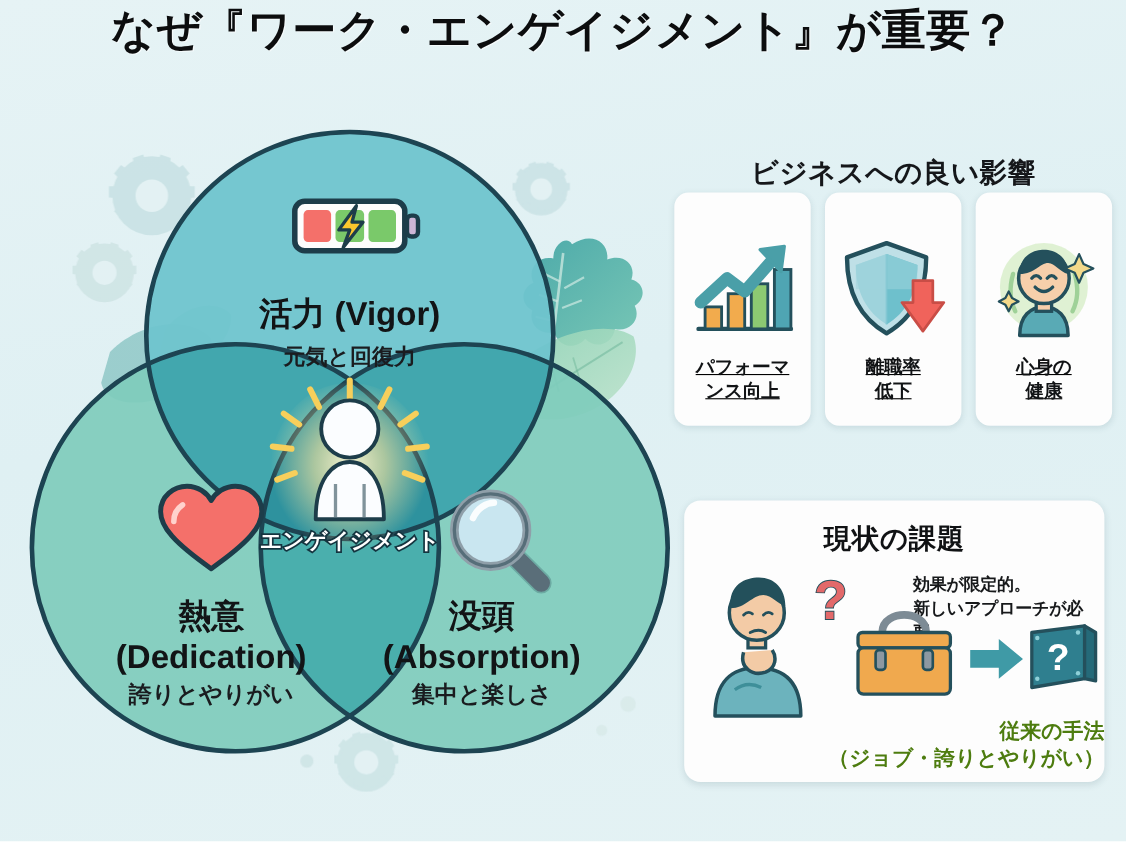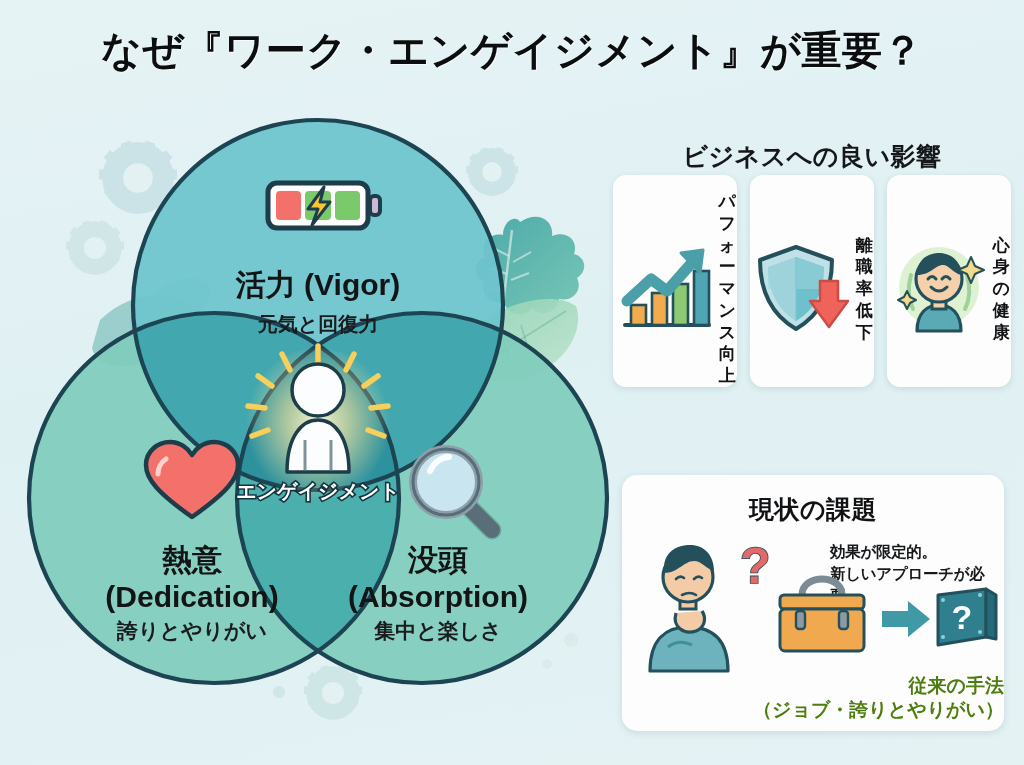--- a/index.html
+++ b/index.html
@@ -9,21 +9,21 @@
   }
   #stage {
     position: relative; width: 1024px; height: 765px;
     background: linear-gradient(170deg, #e6f3f5 0%, #dff0f3 45%, #e4f2f4 100%);
     overflow: hidden;
   }
 
   
   #title-bar {
     position: absolute; left: 0; top: 0; width: 1024px; height: 100px;
-    display: flex; align-items: center; justify-content: center;
+    display: flex; justify-content: center;
   }
   #page-title {
     font-size: 40px; font-weight: bold; color: #0c0d0e;
     letter-spacing: 0.5px; white-space: nowrap;
     text-shadow: 1px 1px 0 rgba(255,255,255,.6);
   }
 
   
   .deco { position: absolute; pointer-events: none; }
 
@@ -33,31 +33,32 @@
   
   #impact-panel { position: absolute; left: 612px; top: 140px; width: 400px; height: 290px; }
   #impact-title {
     text-align: center; font-size: 25px; font-weight: bold; color: #15171a;
     letter-spacing: .5px; margin-bottom: 2px;
   }
   #impact-cards { display: flex; gap: 13px; justify-content: center; }
   .impact-card {
     width: 124px; height: 212px; background: #fdfdfd; border-radius: 13px;
     box-shadow: 0 2px 6px rgba(40,80,90,.13);
-    display: flex; flex-direction: row; align-items: center;
-    padding-top: 12px;
+    display: flex; flex-direction: column; align-items: center;
+    padding-top: 28px;
+    text-decoration: underline;
   }
   .card-art { width: 108px; height: 116px; display:flex; align-items:center; justify-content:center; }
   .card-label {
     margin-top: 4px; text-align: center; font-size: 17px; font-weight: bold;
     color: #111315; line-height: 1.28; letter-spacing: -.3px;
   }
 
   #challenge-panel {
-    position: absolute; left: 622px; top: 475px; width: 382px; height: 256px;
+    position: absolute; left: 622px; top: 455px; width: 382px; height: 256px;
     background: #fdfdfd; border-radius: 15px;
     box-shadow: 0 2px 7px rgba(40,80,90,.14);
   }
   #challenge-title {
     text-align: center; font-size: 25px; font-weight: bold; color: #101214;
     margin-top: 18px; letter-spacing: .5px;
   }
   #challenge-text {
     position: absolute; left: 185px; top: 66px; font-size: 15.5px;
     font-weight: bold; color: #17191b; line-height: 1.42; letter-spacing: -.3px; margin-left: 23px;

